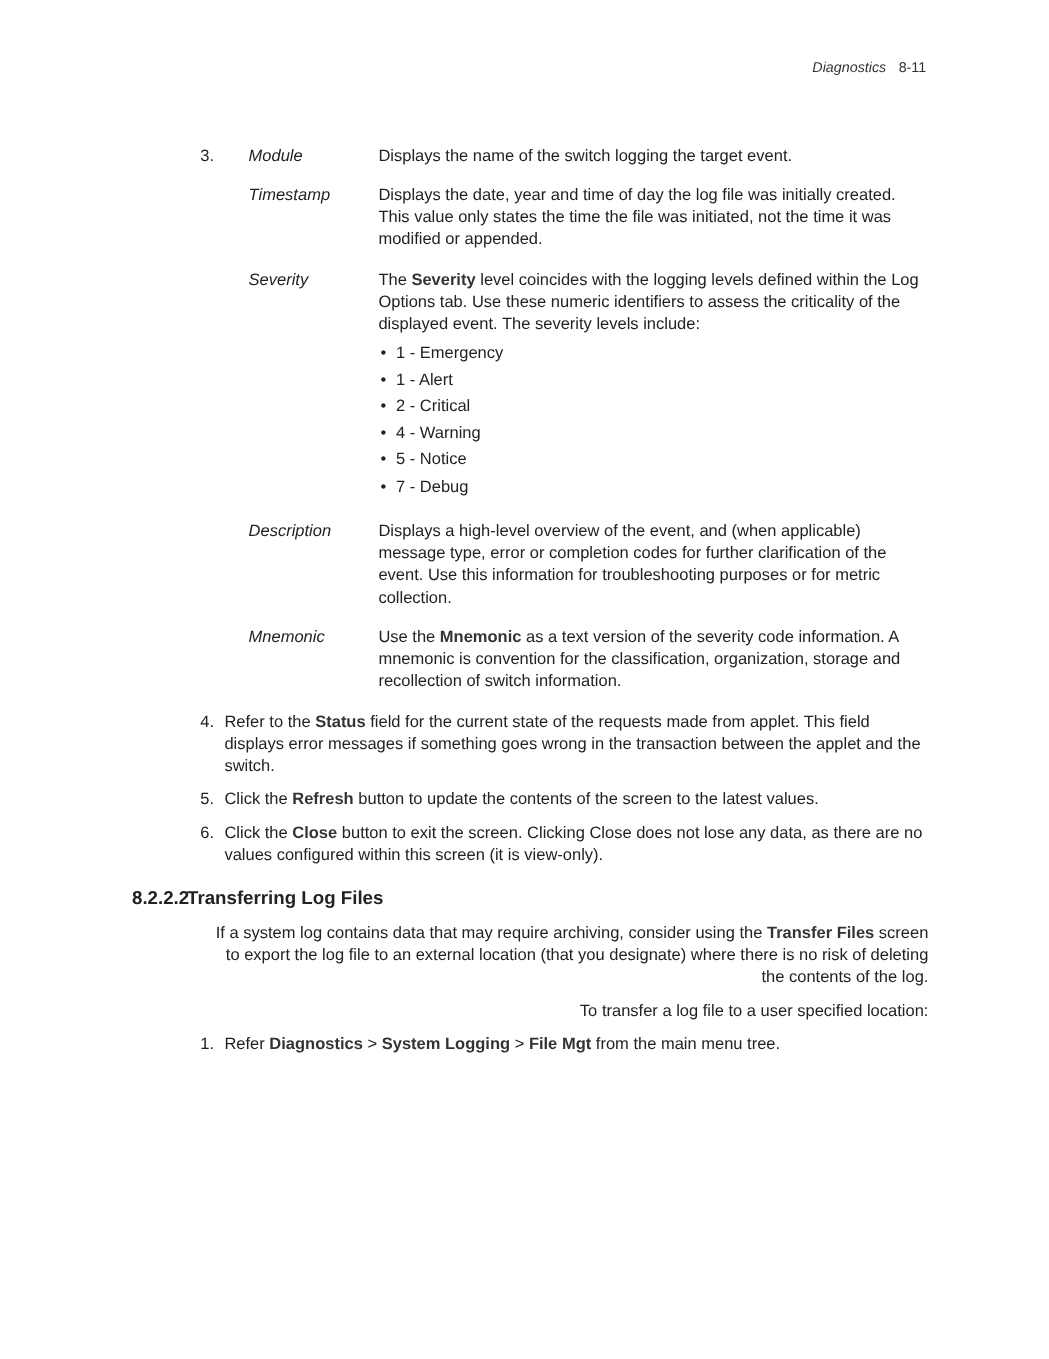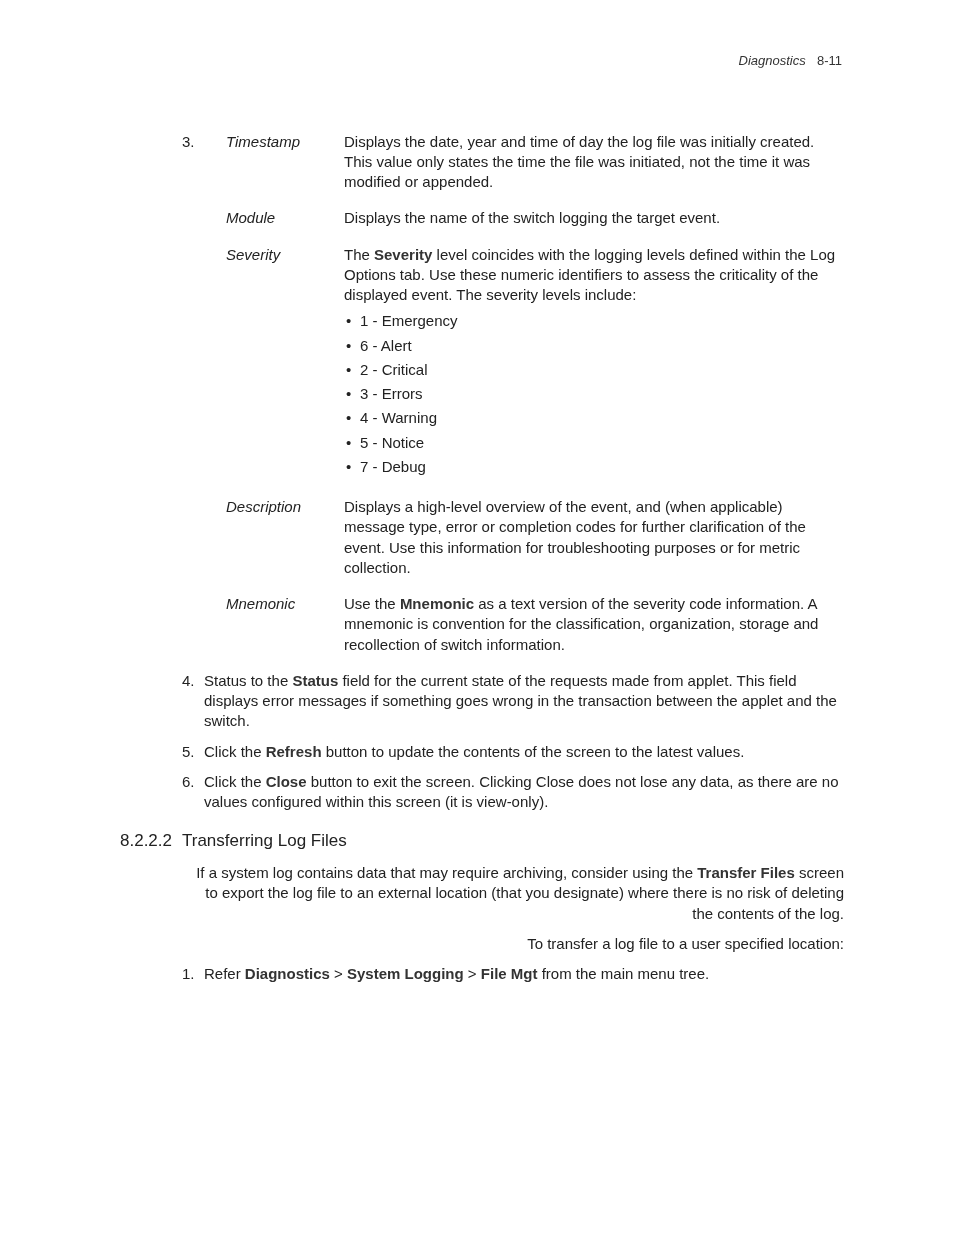--- a/index.html
+++ b/index.html
@@ -89,22 +89,22 @@
   }
   .bold {
     font-weight: 700;
     color: #333;
   }
   .section-head {
     margin-top: 18px;
     margin-left: -62px;
     display: flex;
     align-items: baseline;
-    gap: 12px;
-    font-weight: 400;
+    gap: 0;
+    font-weight: 700;
     font-size: 17px;
   }
   .section-head .secnum {
     width: 50px;
     text-align: left;
   }
   .para {
     margin: 10px 0;
     text-align: right;
   }
@@ -120,40 +120,39 @@
 
   <div class="content">
 
     <ol class="main-list">
       <li>
         <span class="num">3.</span>
 
         <div class="def-table">
 
           <div class="def-row">
+            <div class="def-term">Module</div>
+            <div class="def-body">Displays the name of the switch logging the target event.</div>
+          </div>
+
+          <div class="def-row">
             <div class="def-term">Timestamp</div>
             <div class="def-body">Displays the date, year and time of day the log file was initially created. This value only states the time the file was initiated, not the time it was modified or appended.</div>
-          </div>
-
-          <div class="def-row">
-            <div class="def-term">Module</div>
-            <div class="def-body">Displays the name of the switch logging the target event.</div>
           </div>
 
           <div class="def-row">
             <div class="def-term">Severity</div>
             <div class="def-body">
               <span class="intro">
                 <span>The </span><span class="bold">Severity</span><span> level coincides with the logging levels defined within the Log Options tab. Use these numeric identifiers to assess the criticality of the displayed event. The severity levels include:</span>
               </span>
               <ul class="bullets">
                 <li>1 - Emergency</li>
-                <li>6 - Alert</li>
+                <li>1 - Alert</li>
                 <li>2 - Critical</li>
-                <li>3 - Errors</li>
                 <li>4 - Warning</li>
                 <li>5 - Notice</li>
                 <li>7 - Debug</li>
               </ul>
             </div>
           </div>
 
           <div class="def-row">
             <div class="def-term">Description</div>
             <div class="def-body">Displays a high-level overview of the event, and (when applicable) message type, error or completion codes for further clarification of the event. Use this information for troubleshooting purposes or for metric collection.</div>
@@ -165,21 +164,21 @@
               <span>Use the </span><span class="bold">Mnemonic</span><span> as a text version of the severity code information. A mnemonic is convention for the classification, organization, storage and recollection of switch information.</span>
             </div>
           </div>
 
         </div>
       </li>
 
       <li>
         <span class="num">4.</span>
         <span>
-          <span>Status to the </span><span class="bold">Status</span><span> field for the current state of the requests made from applet. This field displays error messages if something goes wrong in the transaction between the applet and the switch.</span>
+          <span>Refer to the </span><span class="bold">Status</span><span> field for the current state of the requests made from applet. This field displays error messages if something goes wrong in the transaction between the applet and the switch.</span>
         </span>
       </li>
 
       <li>
         <span class="num">5.</span>
         <span>
           <span>Click the </span><span class="bold">Refresh</span><span> button to update the contents of the screen to the latest values.</span>
         </span>
       </li>
 

